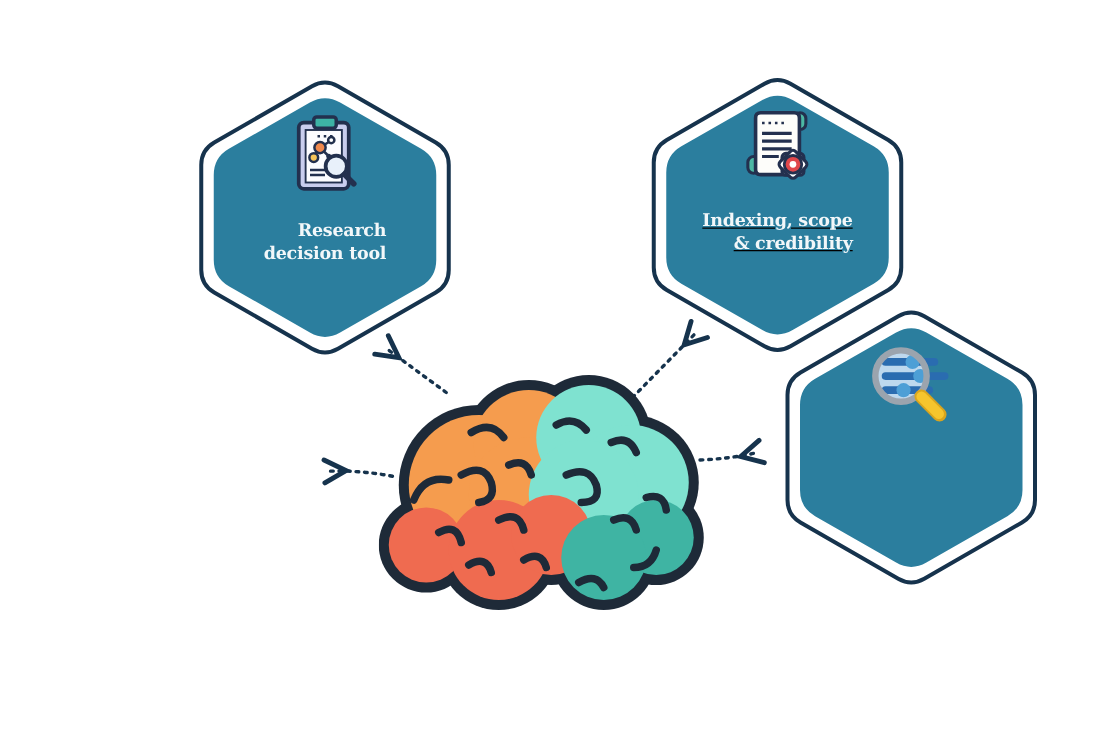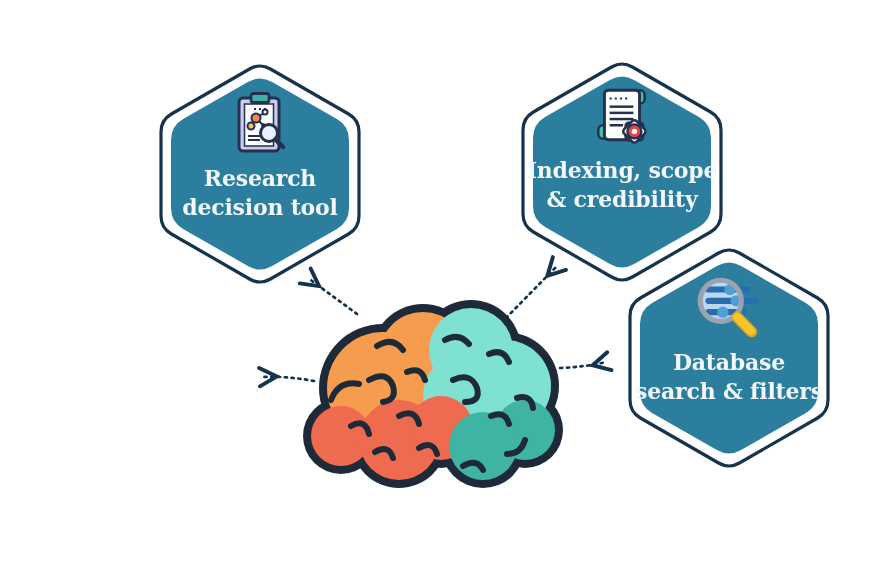--- a/index.html
+++ b/index.html
@@ -4,28 +4,28 @@
 <style>
   html,body{margin:0;padding:0;background:#ffffff;}
   .canvas{position:relative;width:882px;height:584px;background:#ffffff;overflow:hidden;
           font-family:"DejaVu Serif","Liberation Serif",serif;}
   .arrows{position:absolute;left:0;top:0;width:882px;height:584px;pointer-events:none;}
   .hex-node{position:absolute;width:208px;height:228px;}
   .hex-node .hex-bg{position:absolute;left:0;top:0;width:208px;height:228px;}
   .hex-content{position:absolute;left:0;top:0;width:208px;height:228px;
                display:flex;flex-direction:column;align-items:center;}
   .node-icon{flex:0 0 auto;}
-  .hex-label{white-space:pre-line;text-align:center;color:#f2f7f9;font-weight:700;
-             font-size:22px;line-height:1.3;letter-spacing:-0.2px;margin-top:8px;}
+  .hex-label{white-space:pre-line;text-align:right;color:#f2f7f9;font-weight:700;
+             font-size:14px;line-height:1.3;letter-spacing:-0.2px;margin-top:20px;}
   .tl{left:156px;top:60px;}
   .tr{left:518px;top:58px;}
   .bl{left:48px;top:246px;}
   .br{left:625px;top:244px;}
   .tl .hex-content{padding-top:32px;}
-  .tr .hex-content{padding-top:28px;}
+  .tr .hex-content{padding-top:28px;text-decoration:underline;}
   .bl .hex-content{padding-top:31px;}
   .br .hex-content{padding-top:30px;}
   .brain{position:absolute;left:303px;top:288px;width:268px;height:205px;}
 </style>
 </head>
 <body>
 
 <div class="canvas">
 
   <svg class="arrows" viewBox="0 0 882 584">
@@ -111,22 +111,20 @@
           <rect x="14" y="23" width="52" height="6" rx="3"></rect>
           <rect x="14" y="34" width="40" height="6" rx="3"></rect>
         </g>
         <circle cx="38" cy="15" r="5.5" fill="#4d9fd6"></circle>
         <circle cx="44" cy="26" r="5.5" fill="#4d9fd6"></circle>
         <circle cx="31" cy="37" r="5.5" fill="#4d9fd6"></circle>
         <circle cx="29" cy="26" r="20" fill="none" stroke="#9ba4ae" stroke-width="5"></circle>
         <line x1="45" y1="42" x2="59" y2="56" stroke="#d9a51e" stroke-width="11" stroke-linecap="round"></line>
         <line x1="45" y1="42" x2="58.5" y2="55.5" stroke="#f6c52d" stroke-width="8" stroke-linecap="round"></line>
       </svg>
-      <div class="hex-label">Database
-search &amp; filters</div>
     </div>
   </div>
 
   <svg class="brain" viewBox="0 0 268 205">
 
     <g fill="#1e2a38">
       <circle cx="80" cy="100" r="64"></circle>
         <circle cx="120" cy="68" r="52"></circle>
       <circle cx="38" cy="148" r="38"></circle>
         <circle cx="96" cy="152" r="48"></circle>

